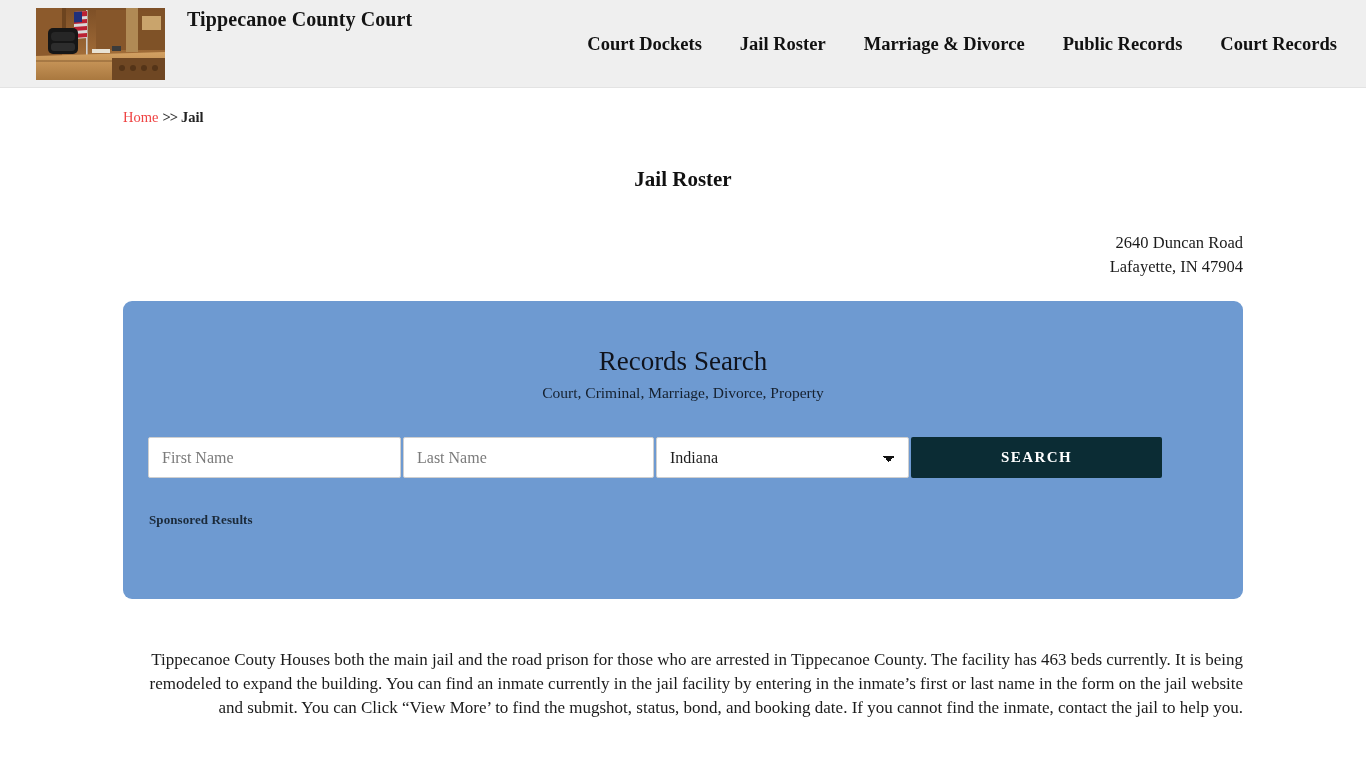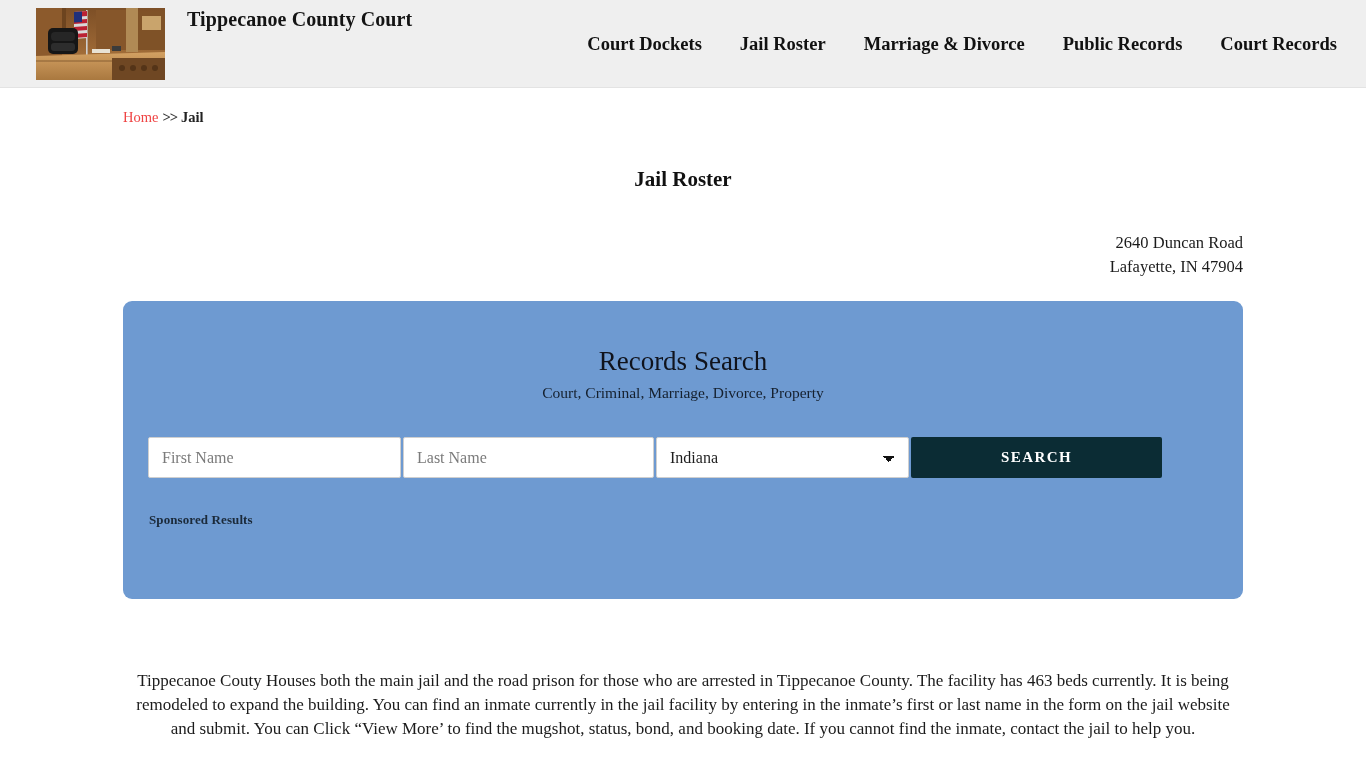--- a/index.html
+++ b/index.html
@@ -199,25 +199,25 @@
   .sponsored {
     margin: 34px 0 0 2px;
     font-size: 13px;
     color: #1b2a3a;
     font-weight: bold;
     letter-spacing: 0.1px;
   }
 
   
   .body-copy {
-    margin: 70px 0 0 0;
+    margin: 49px 0 0 0;
     font-size: 17px;
     line-height: 24px;
     color: #1b1b1b;
-    text-align: center;
+    text-align: right;
   }
 </style>
 </head>
 <body>
 
 <header class="site-header">
   <div class="brand">
     <div class="logo-thumb">
       <svg viewBox="0 0 129 72" preserveAspectRatio="none" aria-hidden="true">
         <defs>

